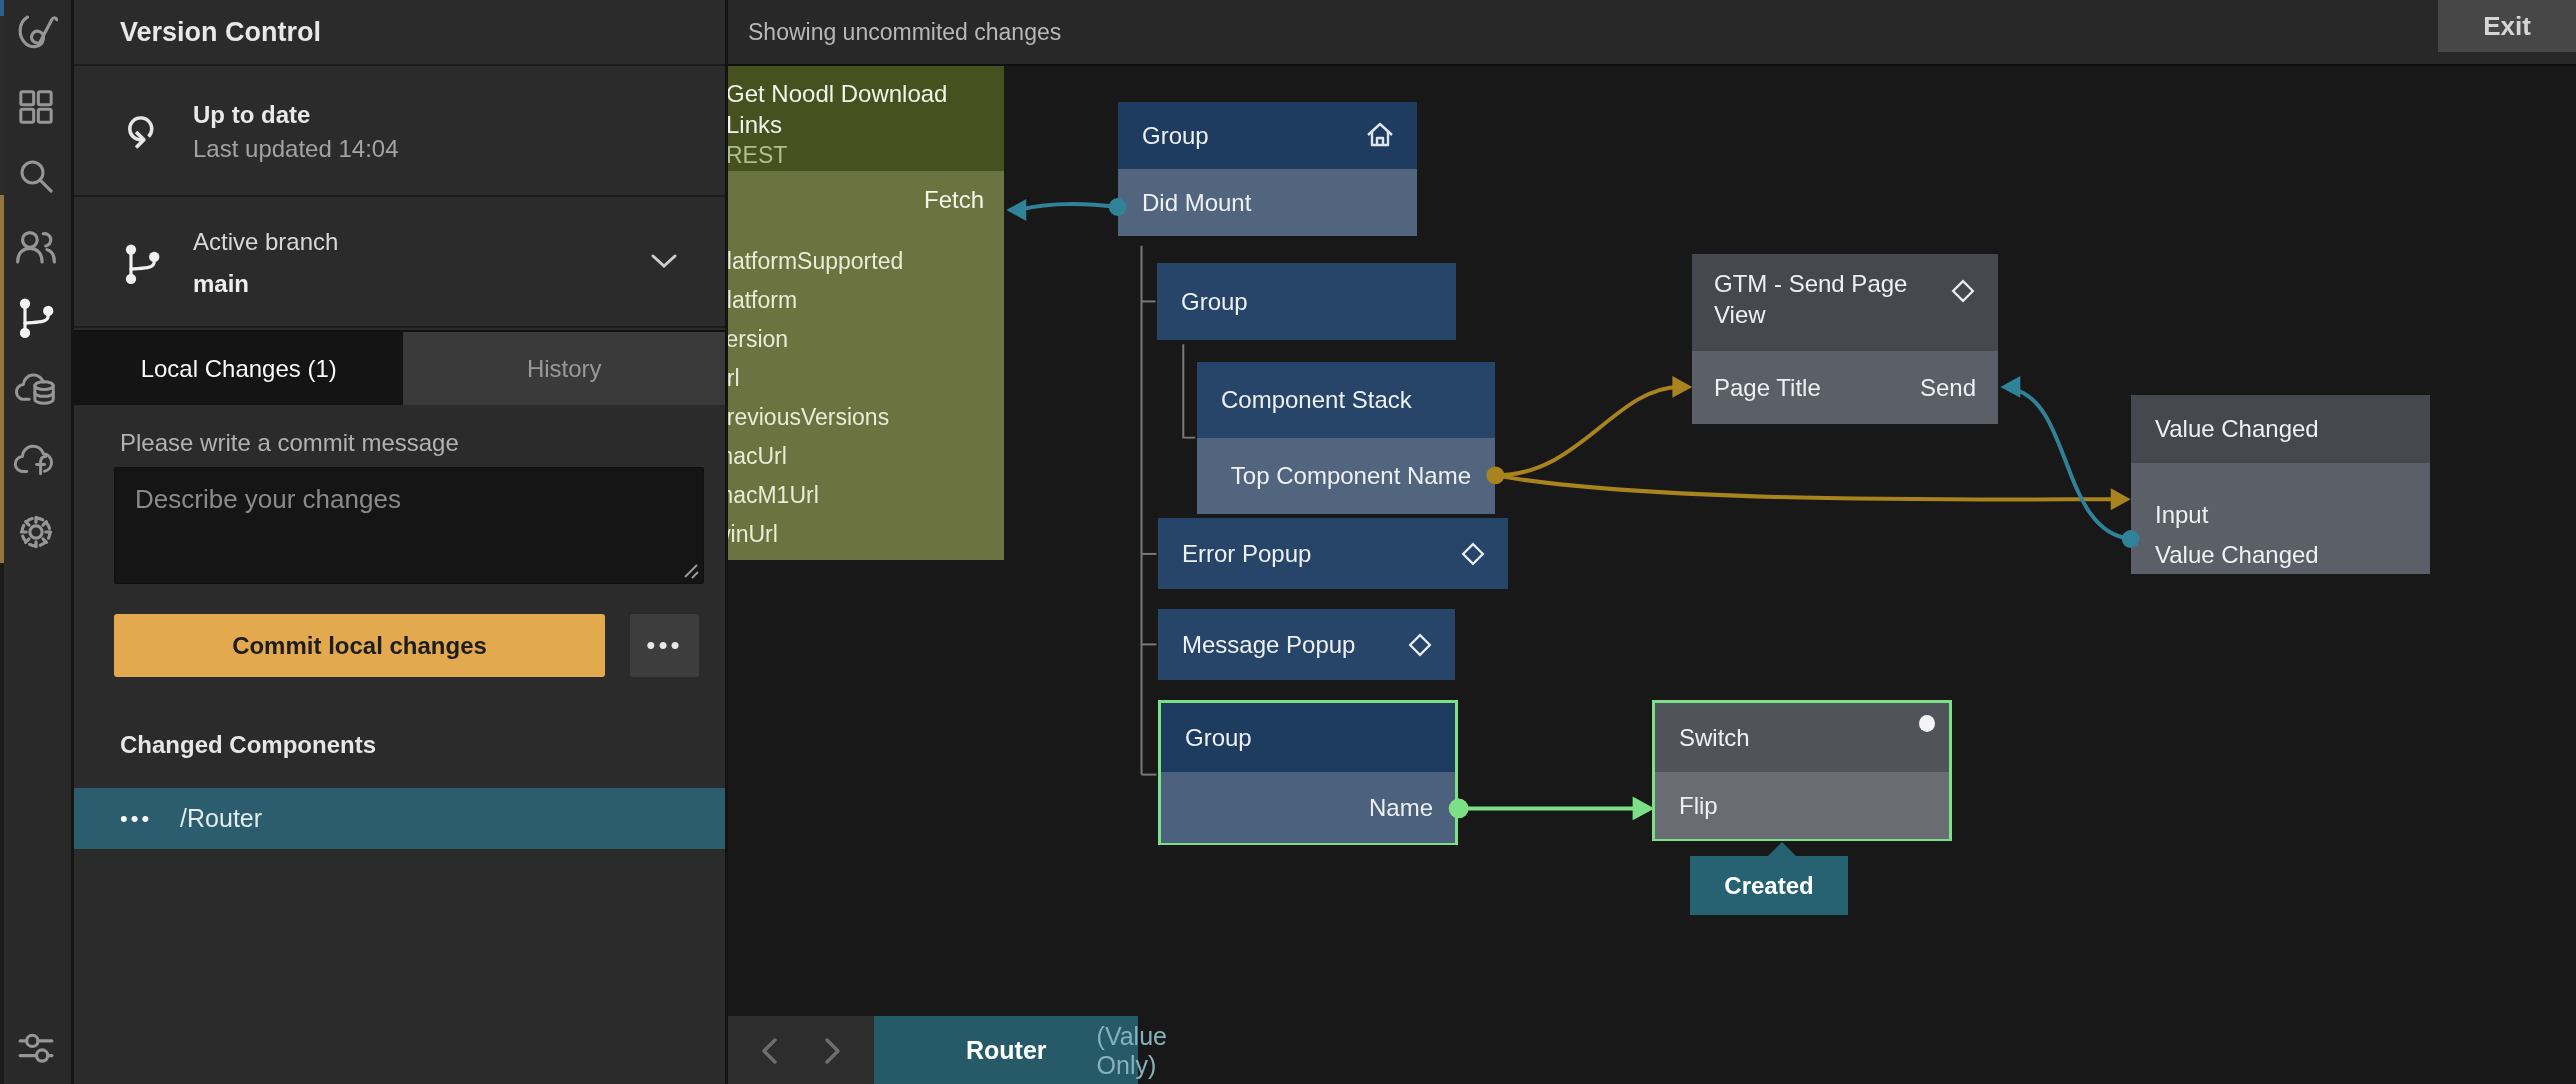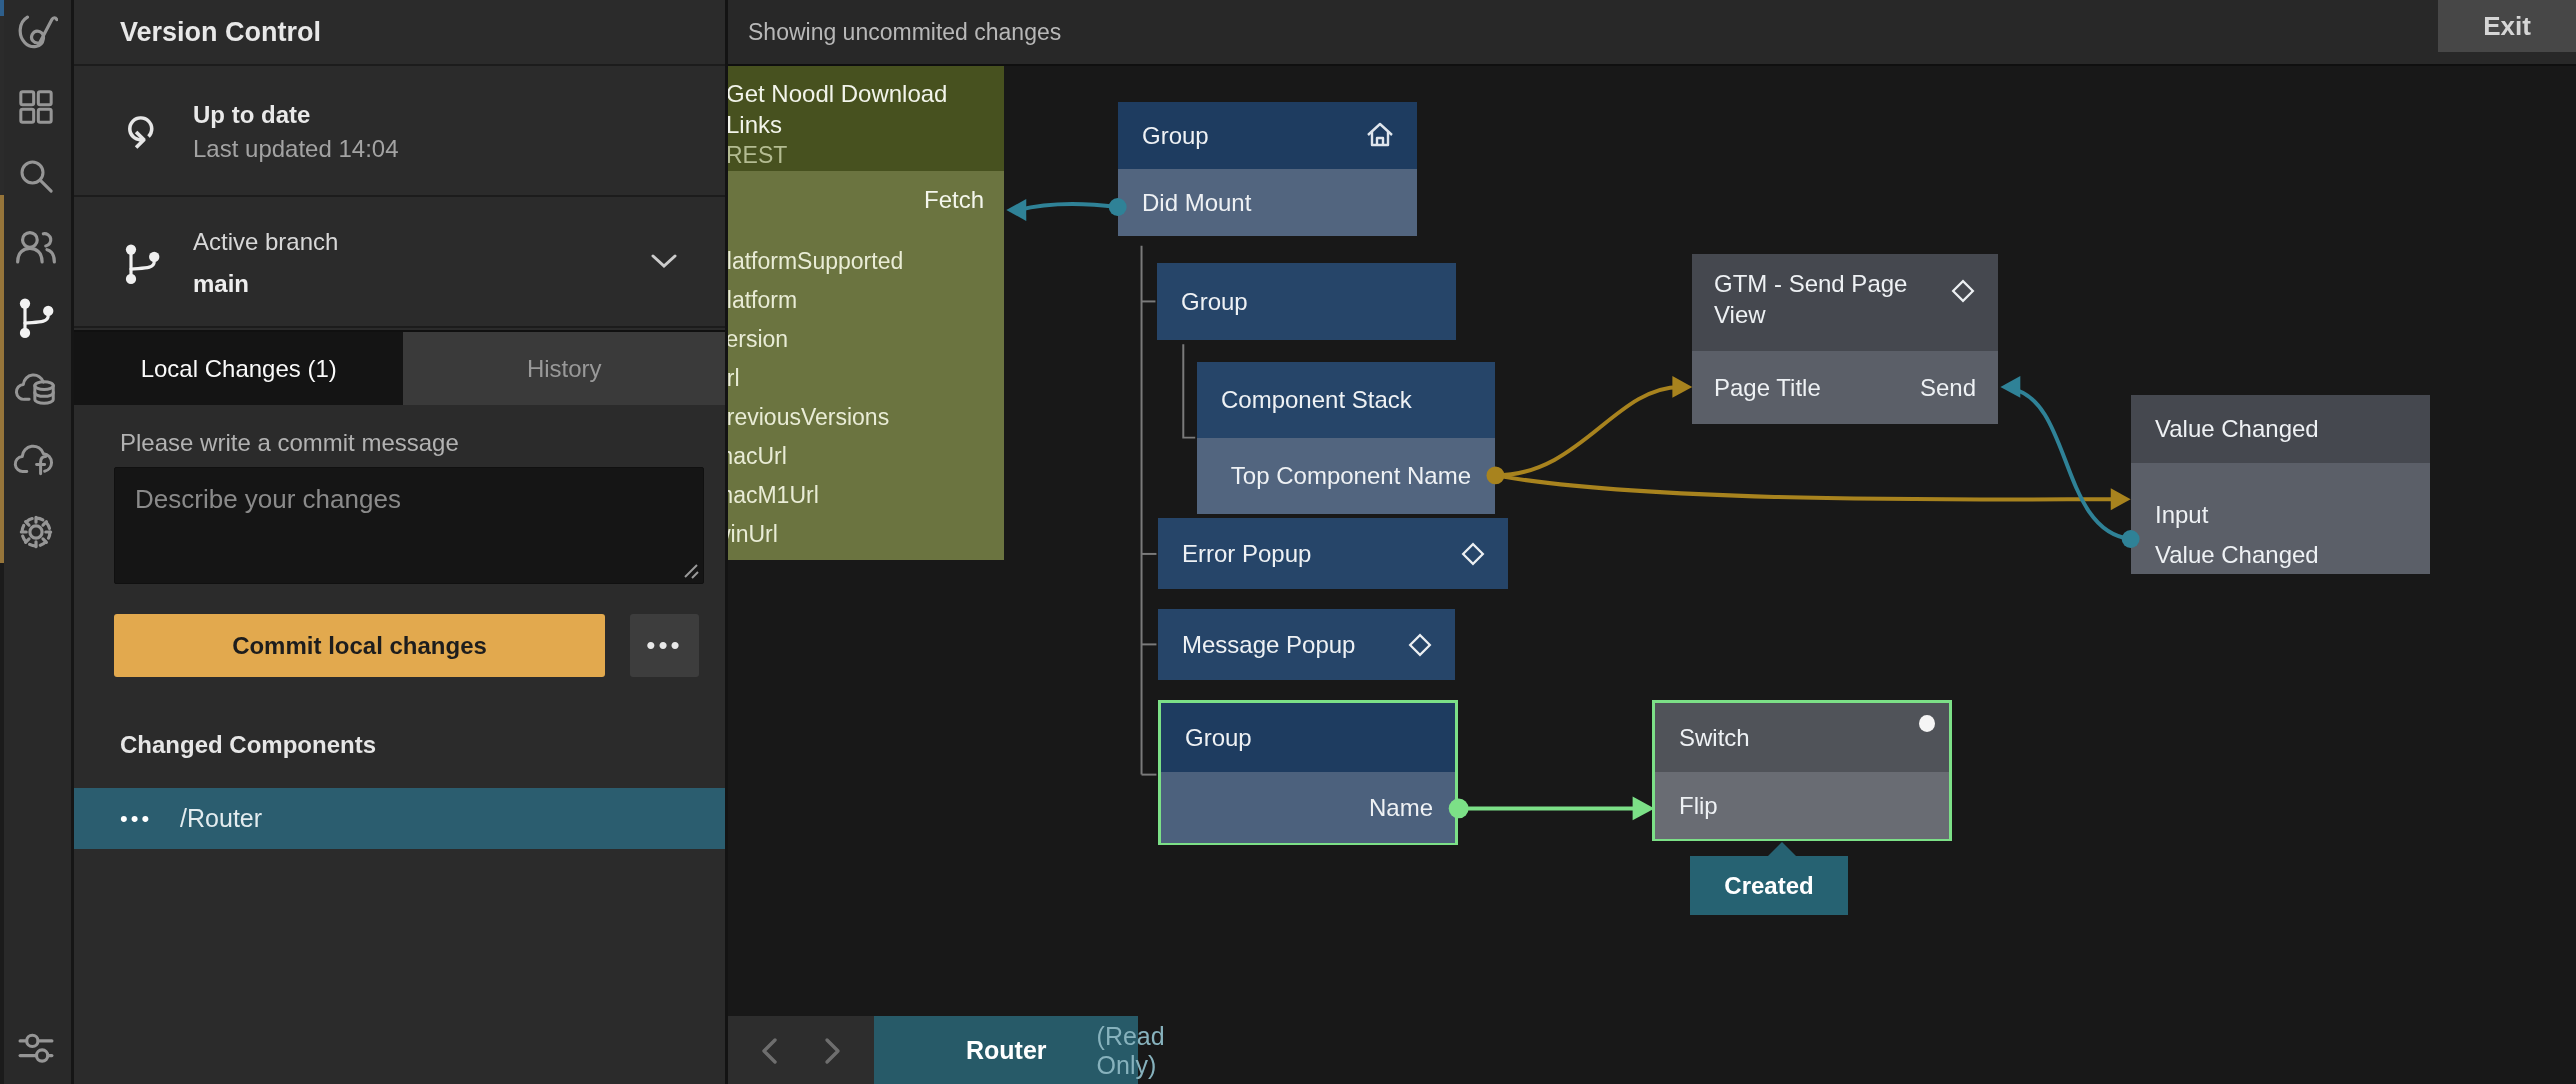--- a/index.html
+++ b/index.html
@@ -432,19 +432,19 @@
           <svg width="26" height="34" viewBox="0 0 26 34" fill="none" stroke="#6e6e6e" stroke-width="3.4" stroke-linecap="round" stroke-linejoin="round">
               <polyline points="8,6 19,17 8,28"></polyline>
             </svg>
         </div>
       </div>
       <div class="router-tab">
         <svg class="dia" width="34" height="34" viewBox="0 0 34 34" fill="none" stroke="#ffffff" stroke-width="2.6">
             <rect x="9" y="9" width="16" height="16" transform="rotate(45 17 17)"></rect>
           </svg>
         <span class="name">Router</span>
-        <span class="ro">(Read Only)</span>
+        <span class="ro">(Value Only)</span>
       </div>
     </div>
   </div>
 
 </div>
 
 
 </body></html>

